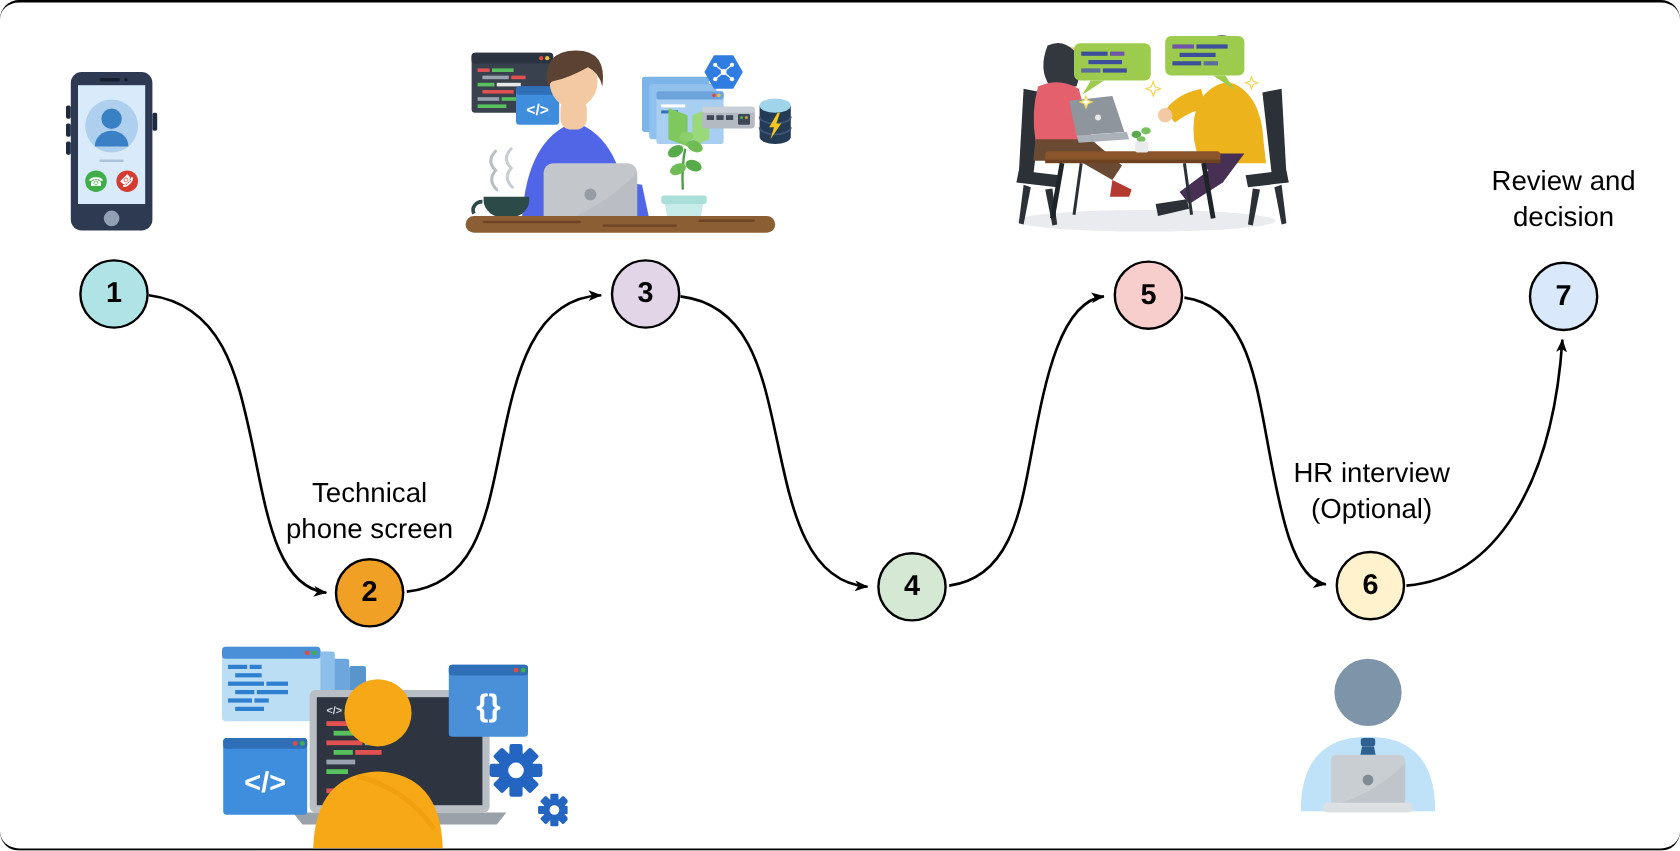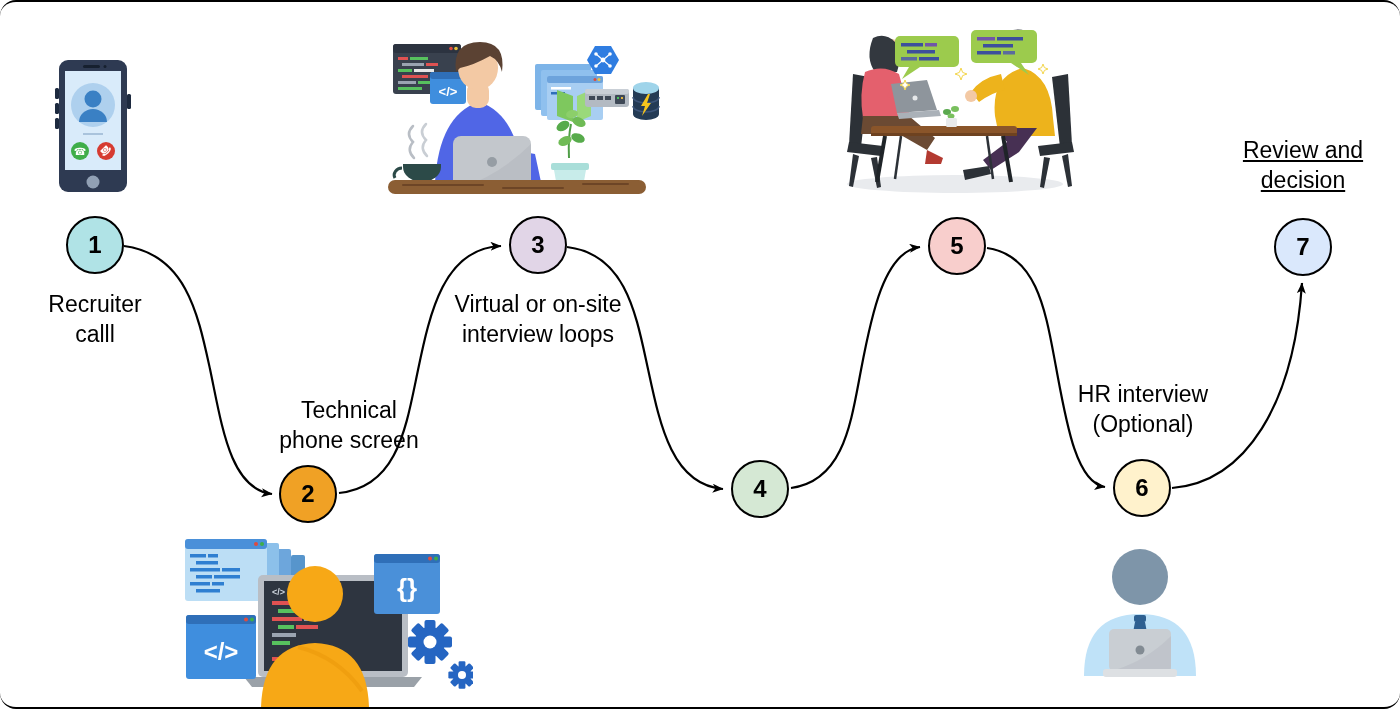--- a/index.html
+++ b/index.html
@@ -43,25 +43,23 @@
   </svg>
 
   <div class="step-circle" style="left: 66px; top: 214px; background-color: rgb(176, 227, 230);">1</div>
   <div class="step-circle" style="left: 279px; top: 463px; background-color: rgb(240, 161, 37);">2</div>
   <div class="step-circle" style="left: 509px; top: 214px; background-color: rgb(225, 213, 231);">3</div>
   <div class="step-circle" style="left: 731px; top: 458px; background-color: rgb(213, 232, 212);">4</div>
   <div class="step-circle" style="left: 928px; top: 215px; background-color: rgb(248, 206, 204);">5</div>
   <div class="step-circle" style="left: 1113px; top: 457px; background-color: rgb(255, 242, 204);">6</div>
   <div class="step-circle" style="left: 1274px; top: 216px; background-color: rgb(218, 232, 252);">7</div>
 
-  <div class="step-label" style="left:95px;top:287px;width:130px;">Recruiter calll</div>
-  <div class="step-label" style="left:308px;top:393px;width:150px;margin-left:41px;">Technical phone screen</div>
-  <div class="step-label" style="left:538px;top:287px;width:210px;">Virtual or on-site interview loops</div>
+  <div class="step-label" style="left:308px;top:393px;width:150px;">Technical phone screen</div>
   <div class="step-label" style="left:1143px;top:377px;width:170px;">HR interview (Optional)</div>
-  <div class="step-label" style="left:1303px;top:133px;width:150px;text-decoration:underline;">Review and decision</div>
+  <div class="step-label" style="left:1303px;top:133px;width:150px;">Review and decision</div>
 
   <div class="illus" style="left:53px;top:56px;">
     <svg width="84" height="142" viewBox="0 0 84 142">
       <rect x="2" y="30" width="4" height="11" rx="1.5" fill="#1d2a3f"></rect>
       <rect x="2" y="45" width="4" height="11" rx="1.5" fill="#1d2a3f"></rect>
       <rect x="2" y="60" width="4" height="11" rx="1.5" fill="#1d2a3f"></rect>
       <rect x="74" y="36" width="4" height="15" rx="1.5" fill="#1d2a3f"></rect>
       <rect x="6" y="2" width="68" height="132" rx="9" fill="#2e3a52"></rect>
       <rect x="30" y="7" width="17" height="3" rx="1.5" fill="#16202f"></rect>
       <circle cx="52" cy="8.5" r="1.5" fill="#16202f"></circle>

